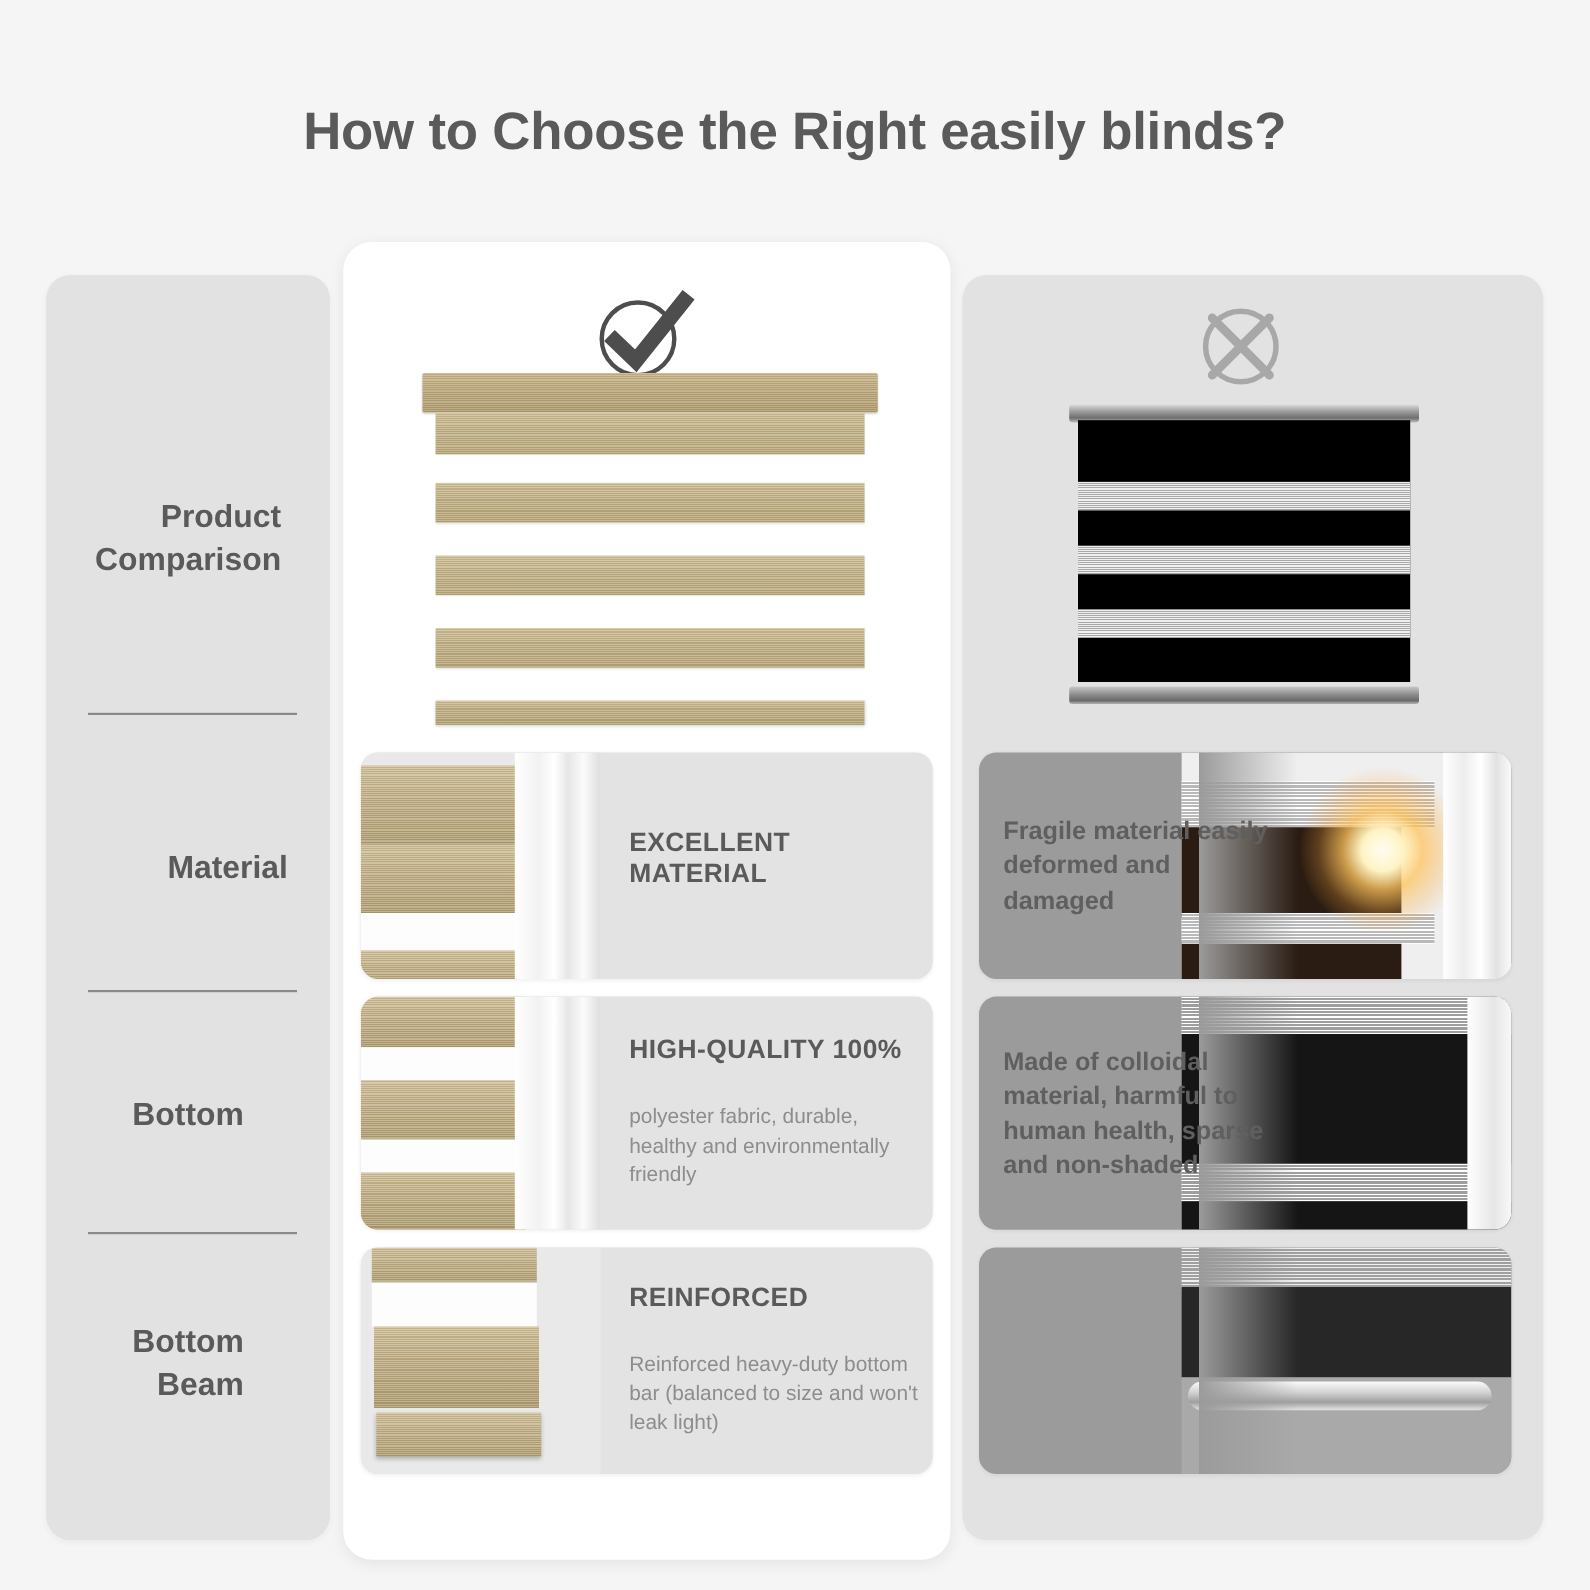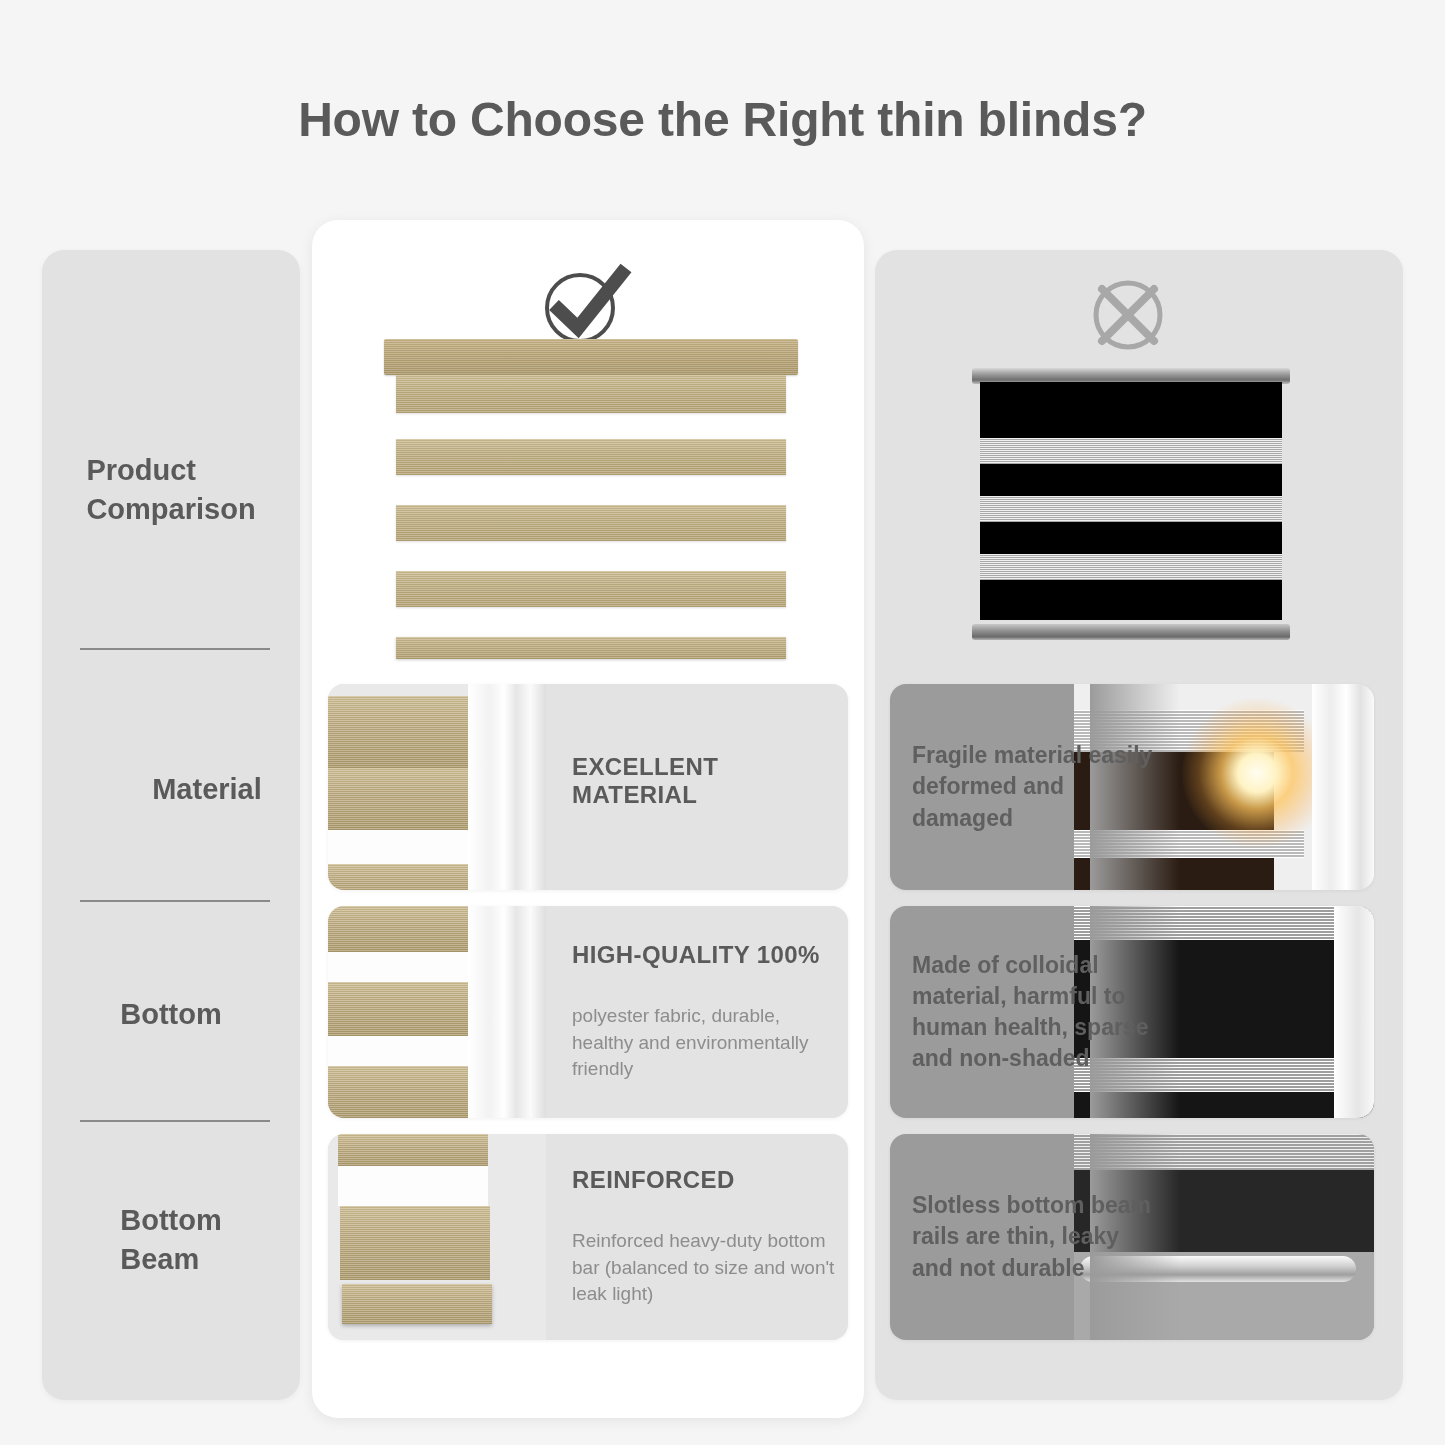--- a/index.html
+++ b/index.html
@@ -23,21 +23,21 @@
     position:absolute;left:42px;top:250px;width:258px;height:1150px;
     background:#e2e2e2;border-radius:22px;
     box-shadow:0 2px 6px rgba(0,0,0,0.045);
   }
   .side-row{
     position:absolute;left:0;width:258px;
     display:flex;align-items:center;justify-content:center;
   }
   .side-label{
     font-size:29px;font-weight:bold;color:#5a5a5a;
-    text-align:left;line-height:1.35;
+    text-align:right;line-height:1.35;
     white-space:pre-line;
   }
   .side-div{
     position:absolute;left:38px;width:190px;height:2px;background:#8a8a8a;
   }
 
   
   .center-card{
     position:absolute;left:312px;top:220px;width:552px;height:1198px;
     background:#ffffff;border-radius:26px;
@@ -180,21 +180,21 @@
   }
   .rail-dark{position:absolute;left:0;top:36px;width:100%;height:82px;background:#272727;}
   .rail-bar{
     position:absolute;left:6px;top:122px;width:92%;height:26px;border-radius:13px;
     background:linear-gradient(180deg,#fbfbfb 0%,#d2d2d2 38%,#9f9f9f 72%,#e3e3e3 100%);
   }
 </style>
 </head>
 <body>
 
-<div class="page-title">How to Choose the Right thin blinds?</div>
+<div class="page-title">How to Choose the Right easily blinds?</div>
 
 <div class="sidebar">
   <div class="side-row" style="top:180px;height:120px;">
     <div class="side-label">Product
 Comparison</div>
   </div>
   <div class="side-div" style="top:398px;"></div>
 
   <div class="side-row" style="top:500px;height:80px;padding-left:36px;">
     <div class="side-label">Material</div>
@@ -265,23 +265,20 @@
 
 <div class="ncard" style="top:1134px;height:206px;">
   <div class="ncard-photo">
     <div class="rail-photo">
       <div class="rail-slats"></div>
       <div class="rail-dark"></div>
       <div class="rail-bar"></div>
     </div>
   </div>
   <div class="nc-fade" style="left:200px;"></div>
-  <div class="ncard-text">
-    <div class="nc-desc">Slotless bottom beam rails are thin, leaky and not durable</div>
-  </div>
 </div>
 
 <div class="center-card"></div>
 
 <svg class="icon-check" viewBox="0 0 100 90">
   <circle cx="42" cy="50" r="33" fill="none" stroke="#4d4d4d" stroke-width="4"></circle>
   <path d="M16 47 L40 70 L88 10" fill="none" stroke="#4d4d4d" stroke-width="14" stroke-linejoin="miter"></path>
 </svg>
 
 <div class="blind-beige">

